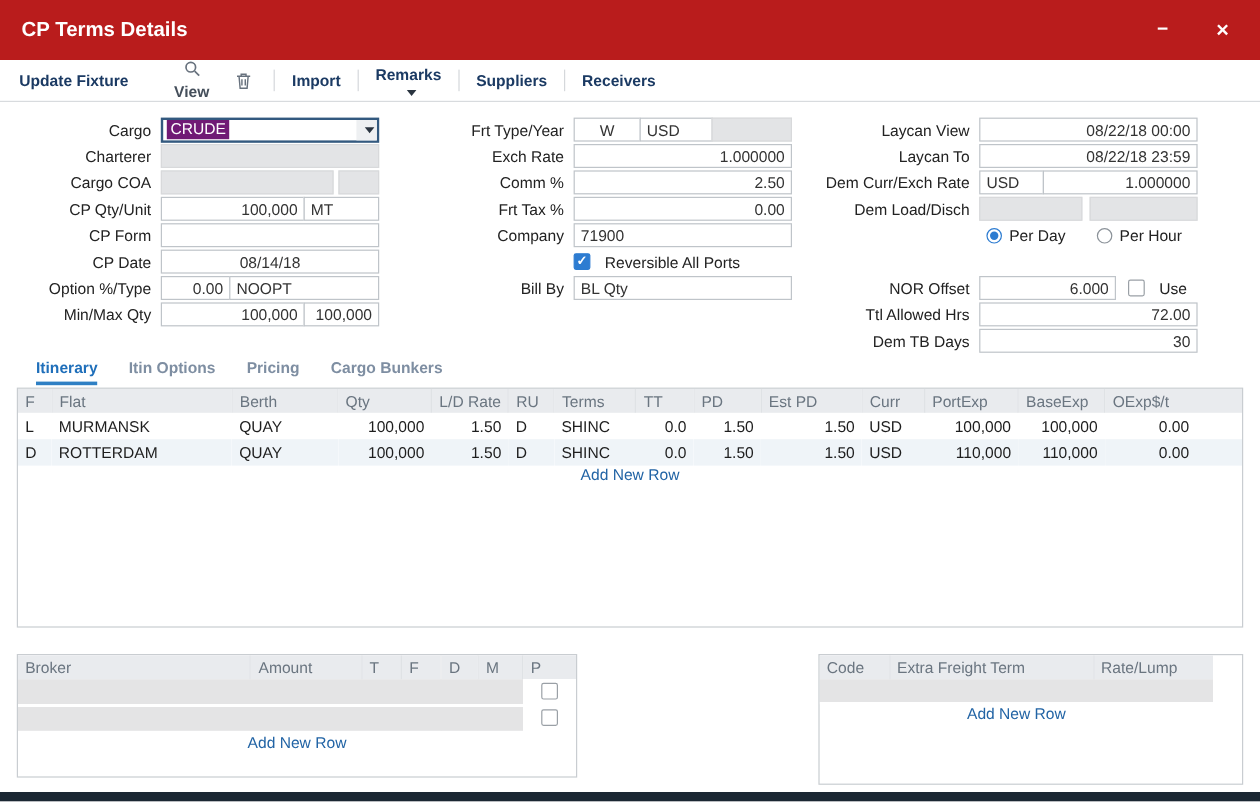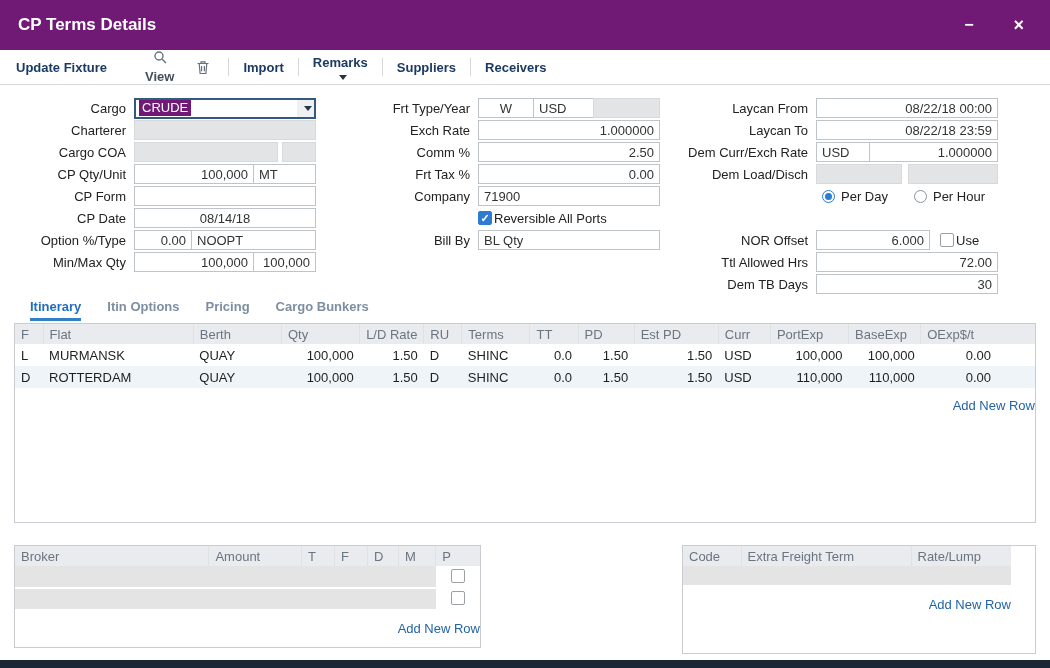--- a/index.html
+++ b/index.html
@@ -2,21 +2,21 @@
 <html><head>
 <meta charset="utf-8">
 <style>
   * { box-sizing: border-box; }
   html,body { margin:0; padding:0; }
   body {
     width:1050px; height:668px; overflow:hidden; position:relative;
     font-family:"Liberation Sans", sans-serif; background:#fff; font-size:13px; color:#222;
   }
   
-  .titlebar { height:50px; background:#701a75; display:flex; align-items:center; padding:0 18px; }
+  .titlebar { height:50px; background:#b91c1c; display:flex; align-items:center; padding:0 18px; }
   .title { color:#fff; font-size:17px; font-weight:bold; }
   .win-controls { margin-left:auto; display:flex; align-items:center; gap:40px; padding-right:8px; }
   .win-btn { color:#fff; cursor:pointer; font-weight:bold; line-height:1; }
   .min-btn { font-size:16px; }
   .close-btn { font-size:18px; }
   
   .toolbar { height:35px; display:flex; align-items:center; padding:0 16px; border-bottom:1px solid #d8dbde; }
   .tb-link { color:#1b3a63; font-weight:bold; cursor:pointer; }
   .tb-item { display:flex; align-items:center; gap:5px; cursor:pointer;flex-direction:column; }
   .tb-sep { width:1px; height:18px; background:#d5d8db; margin:0 14px; }
@@ -40,38 +40,38 @@
   .right { text-align:right; } .center { text-align:center; }
   .gray { height:20px; background:#e3e4e6; border:1px solid #d8d9db; }
   
   .combo { width:182px; height:21px; border:2px solid #33597f; background:#fff; display:flex; align-items:center; padding-left:3px; cursor:pointer; }
   .combo-text { background:#701a75; color:#fff; padding:0 3px; line-height:16px; }
   .combo-arrow { margin-left:auto; width:17px; height:17px; background:#eef0f2; display:flex; align-items:center; justify-content:center; }
   
   .checkbox { width:14px; height:14px; border:1px solid #9aa0a6; background:#fff; border-radius:2px; display:inline-flex; align-items:center; justify-content:center; flex:none; cursor:pointer; }
   .checkbox.checked { background:#2d7cd1; border-color:#2d7cd1; }
   .checkbox.checked::after { content:"✓"; color:#fff; font-size:11px; font-weight:bold; line-height:1; }
-  .cklabel { margin-left:2px; }
+  .cklabel { margin-left:12px; }
   .radio { width:13px; height:13px; border:1px solid #8b9299; border-radius:50%; display:inline-flex; align-items:center; justify-content:center; flex:none; cursor:pointer; background:#fff; }
   .radio.selected { border-color:#2d7cd1; }
   .radio.selected::after { content:""; width:7px; height:7px; border-radius:50%; background:#2d7cd1; }
   .rlabel { margin-left:6px;text-align:center; }
   
   .tabs { display:flex; align-items:flex-end; height:26px; padding-left:30px; gap:26px; }
   .tab { font-weight:bold; color:#7e8ea2; padding-bottom:4px; cursor:pointer; border-bottom:3px solid transparent; }
   .tab.active { color:#1f6fba; border-bottom-color:#2f80c4; }
   
   .itin-panel { margin:2px 14px 0; border:1px solid #c9cdd1; height:200px; background:#fff; overflow:hidden; }
   table.grid { border-collapse:collapse; table-layout:fixed; font-size:13px; width:100%; }
   .grid th { background:#e9ebee; color:#6a7580; font-weight:normal; text-align:left; height:20px; padding:0 6px; border-right:1px solid #dfe2e5; overflow:hidden; white-space:nowrap; }
   .grid th:last-child { border-right:none; }
   .grid td { height:22px; padding:0 6px; overflow:hidden; white-space:nowrap; color:#1e1e1e; }
   tr.alt td { background:#eff4f8; }
   .oexp { padding-right:44px !important; }
-  .add-row { text-align:right; color:#2264a5; padding:10px 0 4px; cursor:pointer; }
+  .add-row { text-align:center; color:#2264a5; padding:0 0 4px; cursor:pointer; }
   .bottom-area { display:flex; justify-content:space-between; margin:22px 14px 0; }
   .panel { border:1px solid #c9cdd1; background:#fff; overflow:hidden; }
   .broker-panel { width:467px; height:103px; }
   .extra-panel { width:354px; height:109px; }
   .gcell { background:#e4e4e5; border-bottom:2px solid #fff; height:22px; }
   .ckcell { text-align:center; height:22px; }
   .extra-wrap { padding-right:24px; }
   .footer-strip { position:absolute; left:0; bottom:0; width:1050px; height:8px; background:#1b2733; }
 </style>
 </head>
@@ -219,21 +219,21 @@
       <div class="frow">
         <label class="flabel">Bill By</label>
         <div class="fwrap">
             <input class="fld w-full" value="BL Qty" style="">
           </div>
       </div>
     </div>
 
     <div class="fcol col3">
       <div class="frow">
-        <label class="flabel">Laycan From</label>
+        <label class="flabel">Laycan View</label>
         <div class="fwrap">
             <input class="fld right w-full" value="08/22/18 00:00" style="">
           </div>
       </div>
       <div class="frow">
         <label class="flabel">Laycan To</label>
         <div class="fwrap">
             <input class="fld right w-full" value="08/22/18 23:59" style="">
           </div>
       </div>

